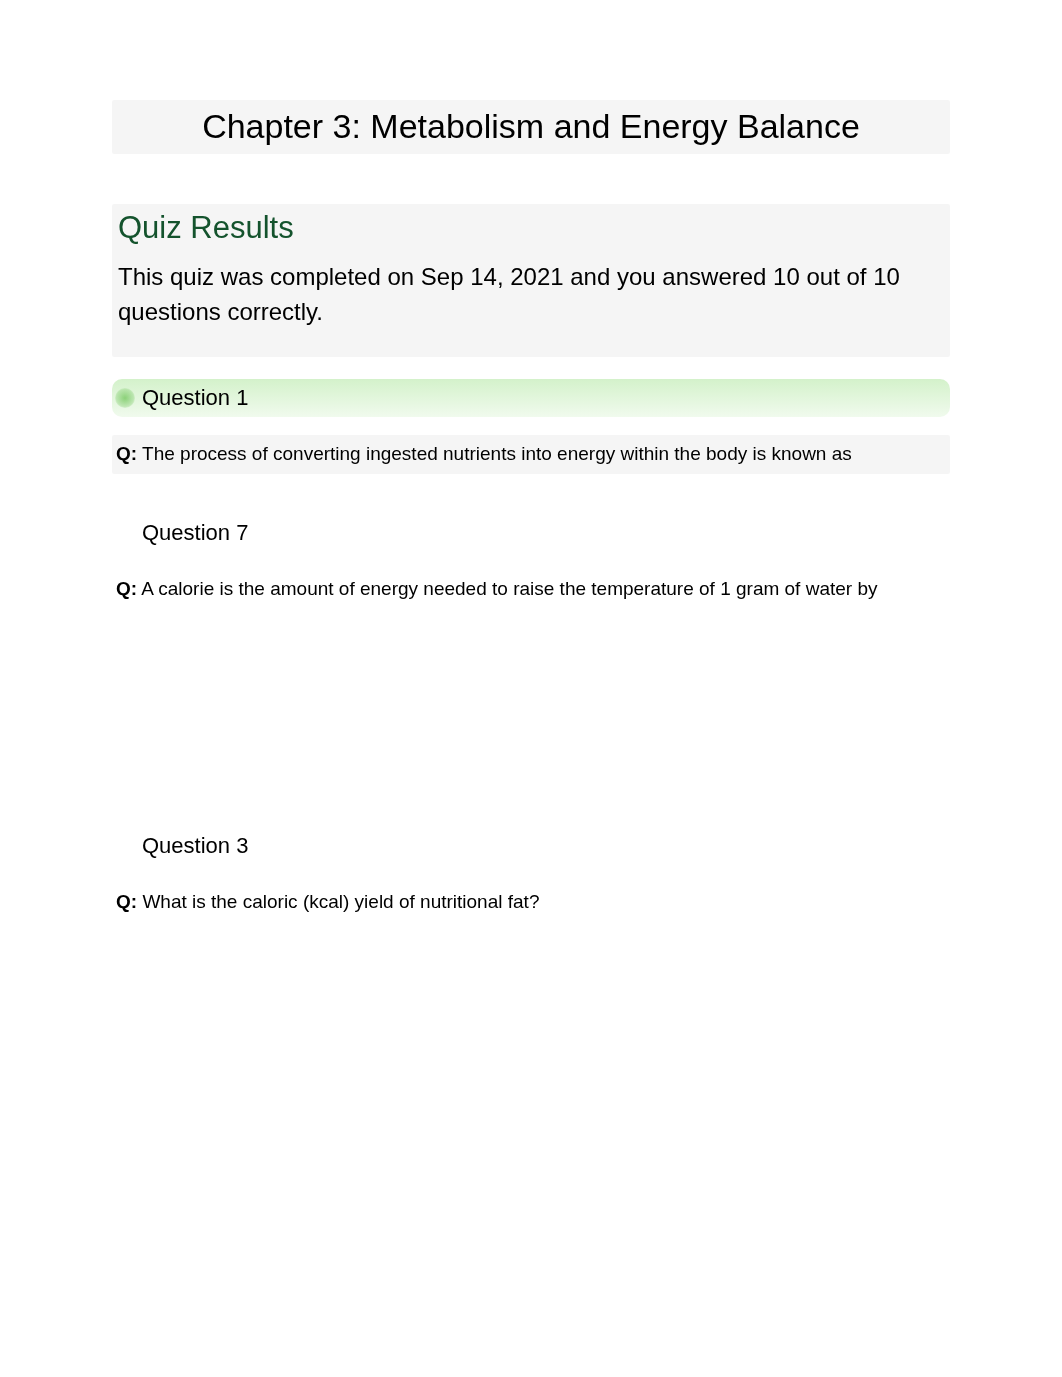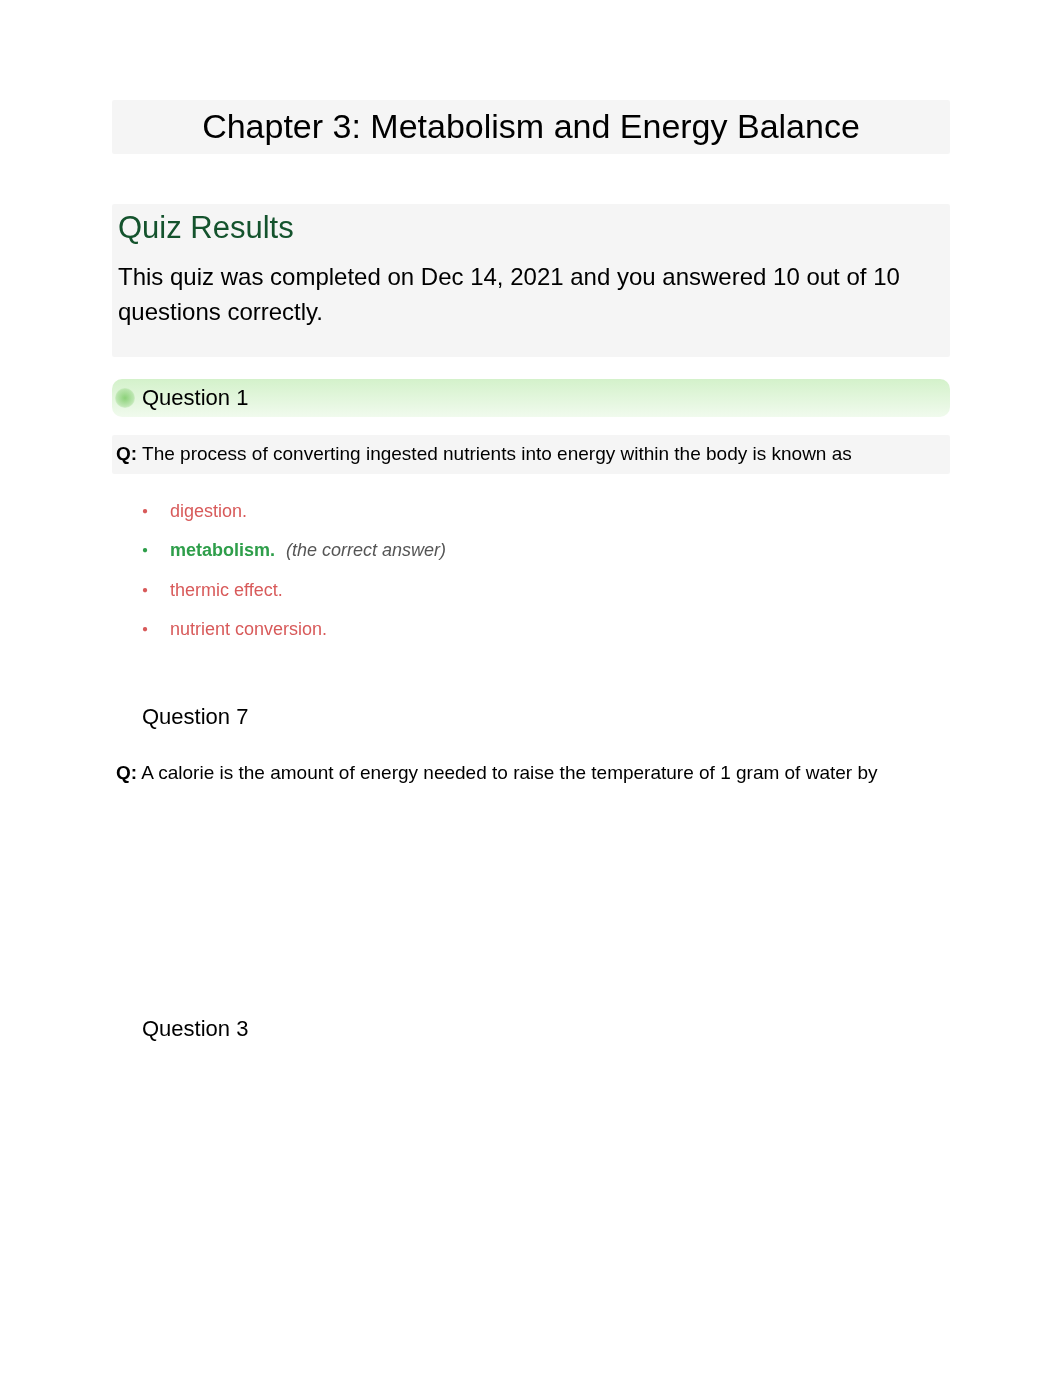--- a/index.html
+++ b/index.html
@@ -122,51 +122,40 @@
       height: 160px;
     }
   </style>
 </head>
 <body>
 
 <h1 class="chapter-title">Chapter 3: Metabolism and Energy Balance</h1>
 
 <div class="results-block">
   <h2 class="quiz-results-heading">Quiz Results</h2>
-  <p class="quiz-summary">This quiz was completed on Dec 14, 2021 and you answered 10 out of 10 questions correctly.</p>
+  <p class="quiz-summary">This quiz was completed on Sep 14, 2021 and you answered 10 out of 10 questions correctly.</p>
 </div>
 
 <div class="question-block">
   <h3 class="question-heading highlighted">Question 1</h3>
   <p class="question-prompt blurred">
     <span class="q-label">Q:</span>
     <span>The process of converting ingested nutrients into energy within the body is known as</span>
   </p>
-  <ul class="answer-list">
-    <li class="incorrect">
-      <span class="answer-text">digestion.</span>
-    </li>
-    <li class="correct">
-      <span class="answer-text">metabolism.</span>
-      <span class="note">(the correct answer)</span>
-    </li>
-    <li class="incorrect">
-      <span class="answer-text">thermic effect.</span>
-    </li>
-    <li class="incorrect">
-      <span class="answer-text">nutrient conversion.</span>
-    </li>
-  </ul>
 </div>
 
 <div class="question-block">
   <h3 class="question-heading">Question 7</h3>
   <p class="question-prompt">
     <span class="q-label">Q:</span>
     <span>A calorie is the amount of energy needed to raise the temperature of 1 gram of water by</span>
   </p>
   <div class="spacer-large"></div>
 </div>
 
 <div class="question-block">
   <h3 class="question-heading">Question 3</h3>
+  <p class="question-prompt">
+    <span class="q-label">Q:</span>
+    <span>What is the caloric (kcal) yield of nutritional fat?</span>
+  </p>
   <div class="spacer-large"></div>
 </div>
 
 </body></html>

